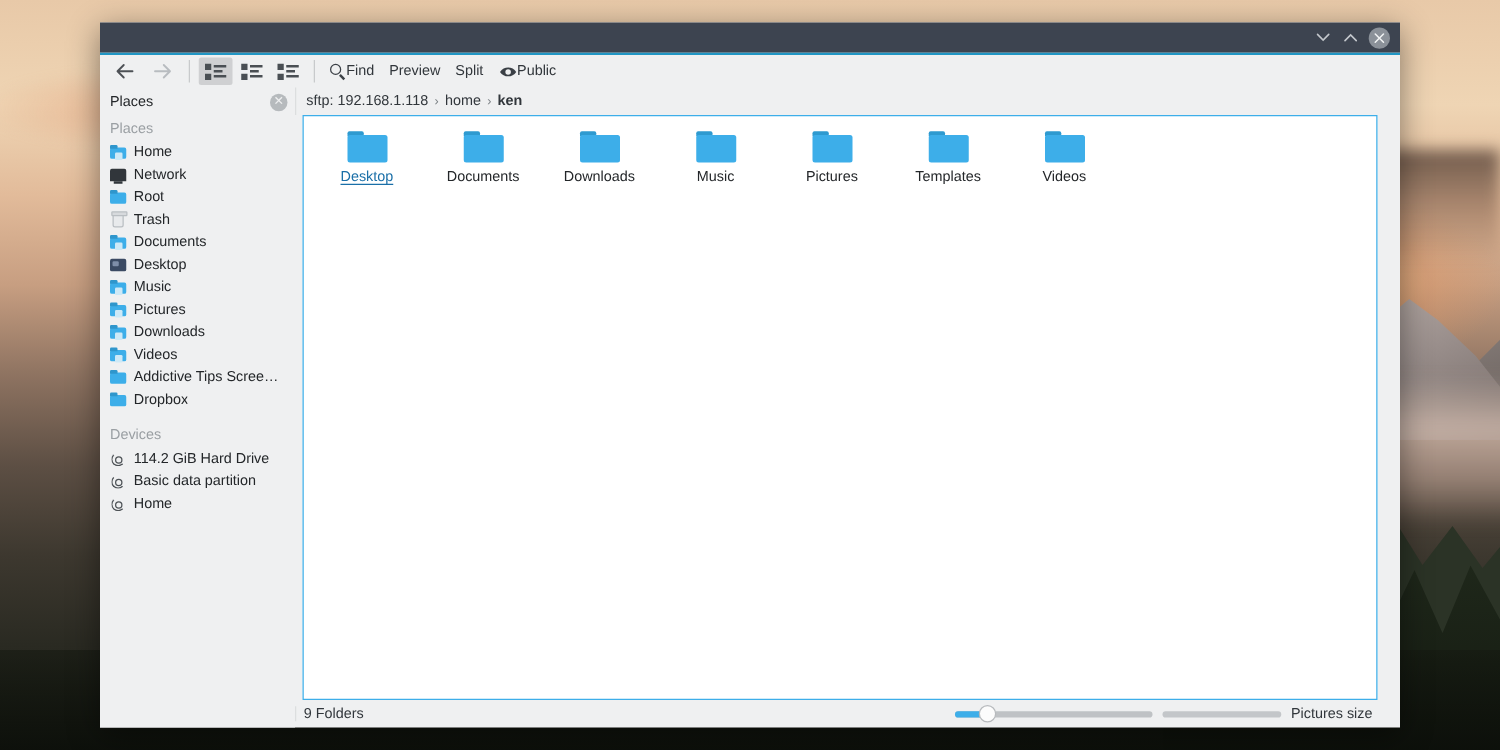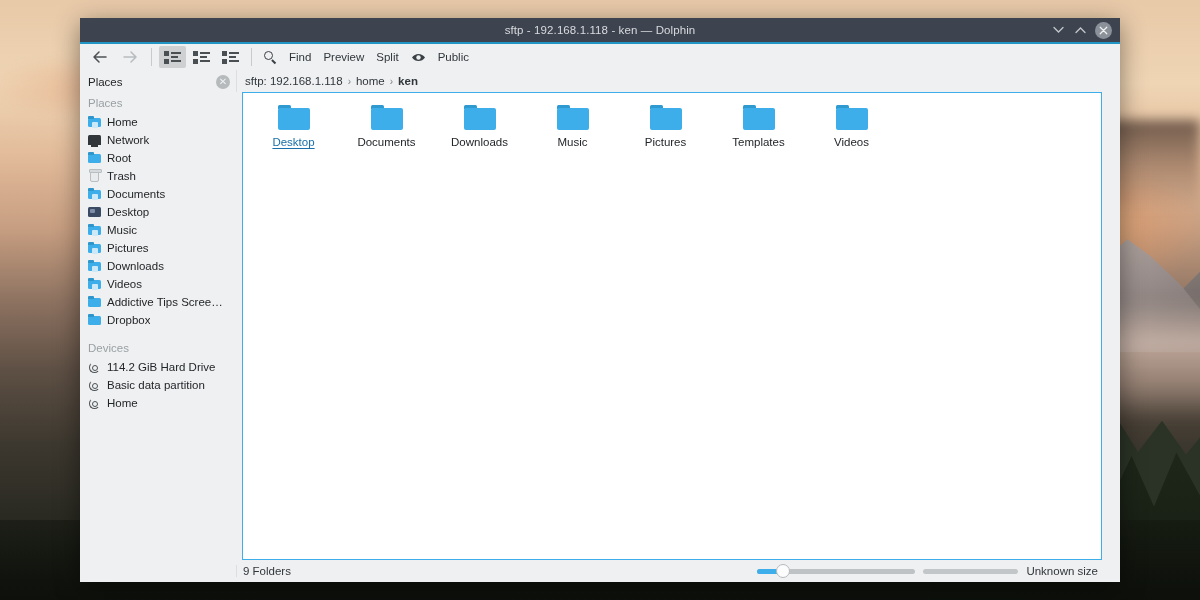--- a/index.html
+++ b/index.html
@@ -105,21 +105,21 @@
 
   
   #accentline { height: 2px; background: #2196c4; flex: none; }
 
   
   #toolbar {
     height: 26px; background: #eff0f1; display: flex; align-items: center;
     padding: 0 6px; gap: 2px; flex: none;
   }
   .tool {
-    height: 22px; display: flex; align-items: center; gap: 12px;
+    height: 22px; display: flex; align-items: center; gap: 0;
     padding: 0 5px; border-radius: 2px; font-size: 11.5px; color: #31363b;
     cursor: default;
     justify-content: space-between;
   }
   .tool.active { background: #cfd0d2; }
   .navarrow { font-size: 15px; line-height: 1; color: #4d5156; padding: 0 6px; }
   .navarrow.disabled { color: #b8bcc0; }
   .sep { width: 1px; height: 18px; background: #c8cacc; margin: 0 5px; }
 
   
@@ -297,21 +297,20 @@
   <div class="wp-layer" id="wp-mountain2"></div>
   <div class="wp-layer" id="wp-mountain"></div>
   <div class="wp-layer" id="wp-fog"></div>
   <div class="wp-layer" id="wp-forest-far"></div>
   <div class="wp-layer" id="wp-forest-near"></div>
   <div class="wp-layer" id="wp-ground"></div>
 
   <div id="window">
 
     <div id="titlebar">
-      <div id="titlebar-title">sftp - 192.168.1.118 - ken — Dolphin</div>
       <div id="titlebar-buttons">
         <div class="tb-btn" id="tb-min">
           <svg width="11" height="8" viewBox="0 0 11 8">
               <path d="M1 1.5 L5.5 6 L10 1.5" fill="none" stroke="#c3c7cc" stroke-width="1.3" stroke-linecap="round"></path>
             </svg>
         </div>
         <div class="tb-btn" id="tb-max">
           <svg width="11" height="8" viewBox="0 0 11 8">
               <path d="M1 6.5 L5.5 2 L10 6.5" fill="none" stroke="#c3c7cc" stroke-width="1.3" stroke-linecap="round"></path>
             </svg>
@@ -565,19 +564,19 @@
 
         <div id="statusbar">
           <span id="status-left">9 Folders</span>
           <span id="status-spacer"></span>
           <span id="zoomslider">
             <span class="track"></span>
             <span class="fill"></span>
             <span class="handle"></span>
           </span>
           <span id="progressbar"></span>
-          <span id="status-right">Unknown size</span>
+          <span id="status-right">Pictures size</span>
         </div>
 
       </div>
     </div>
   </div>
 </div>
 
 </body></html>

